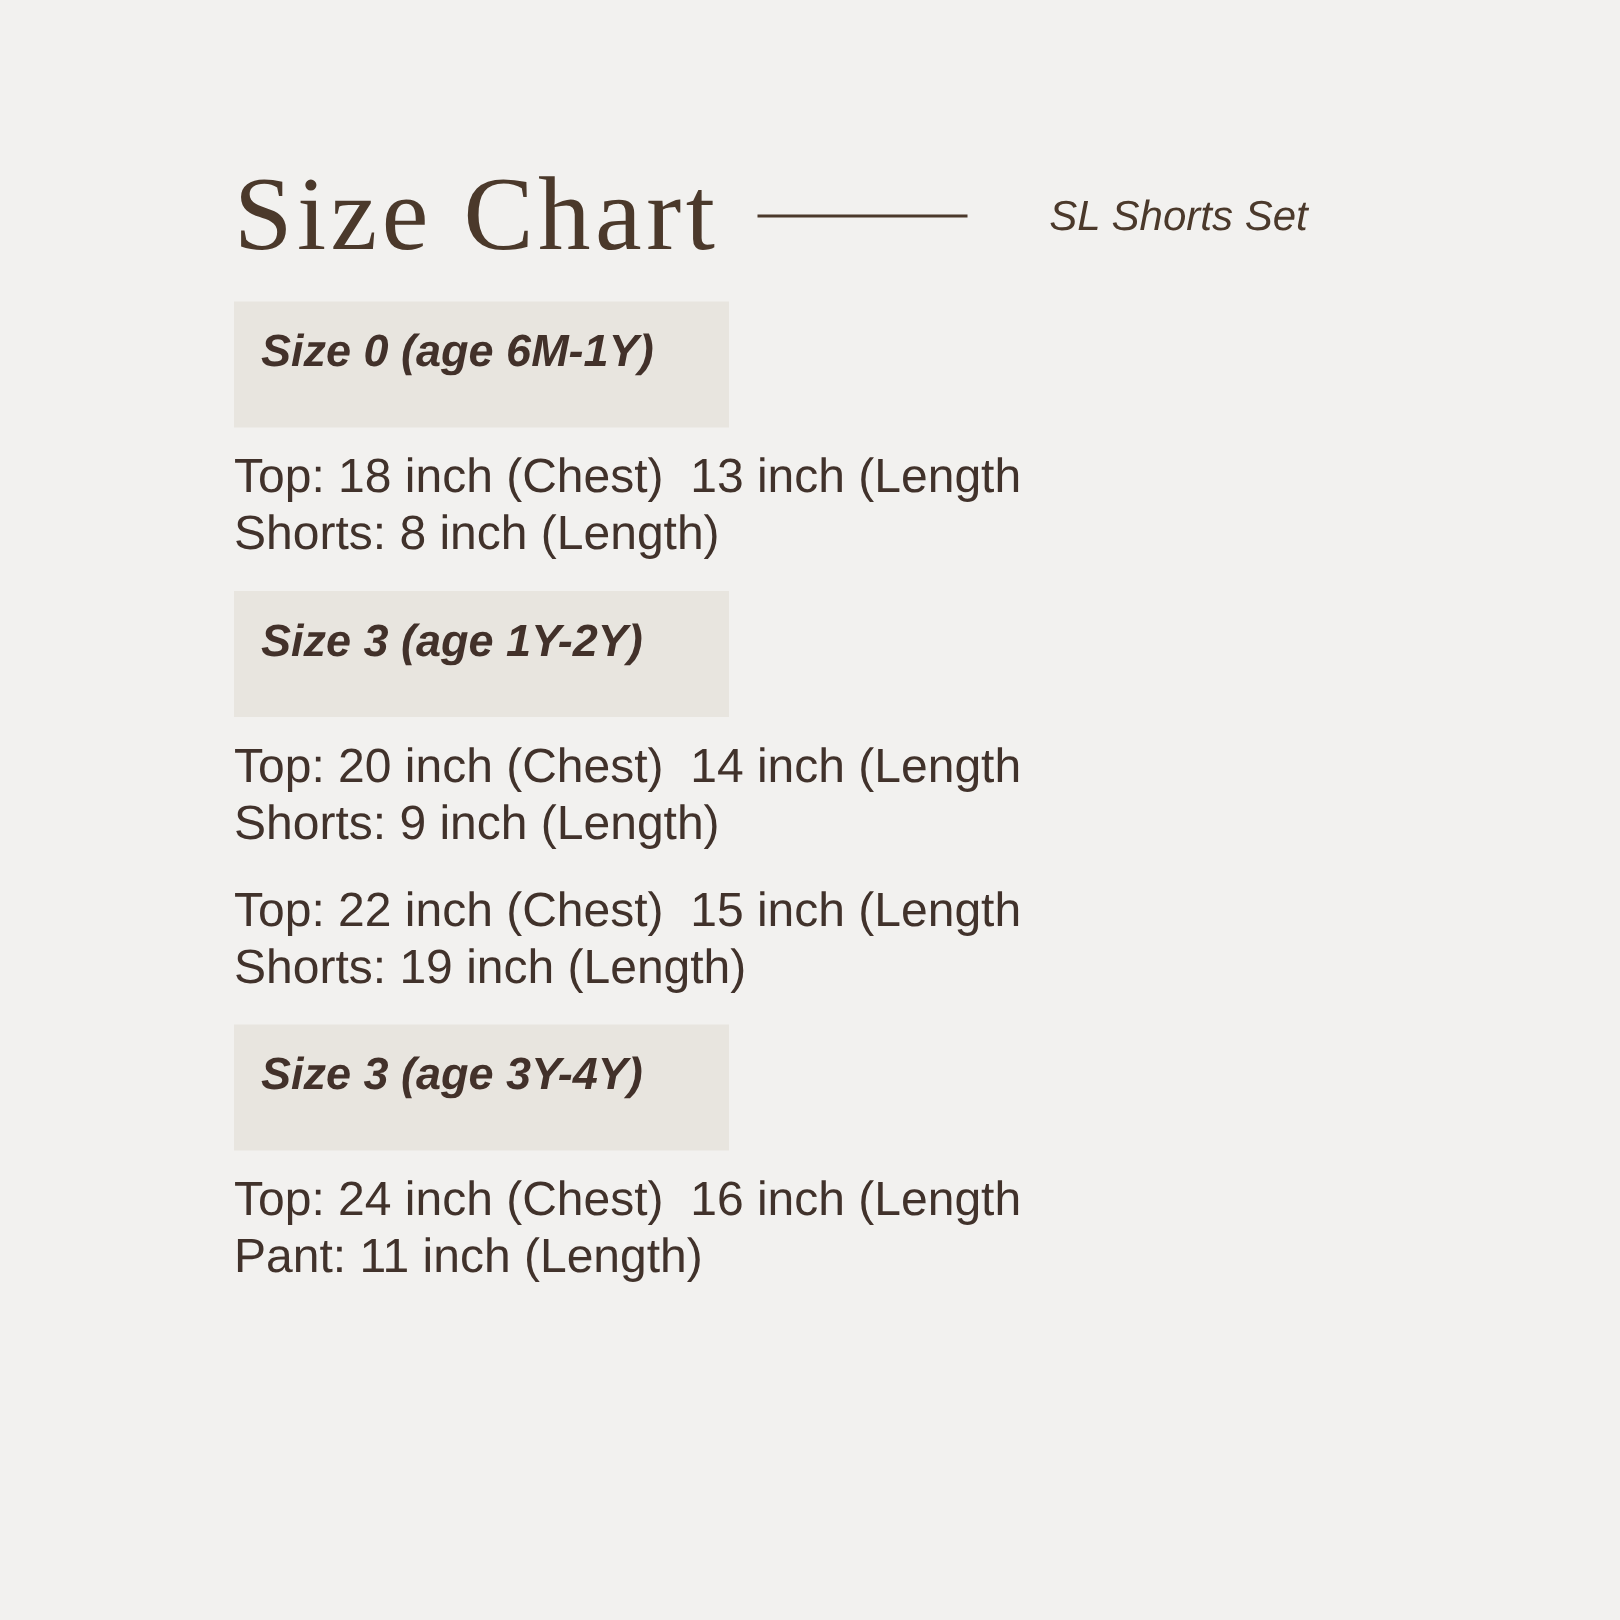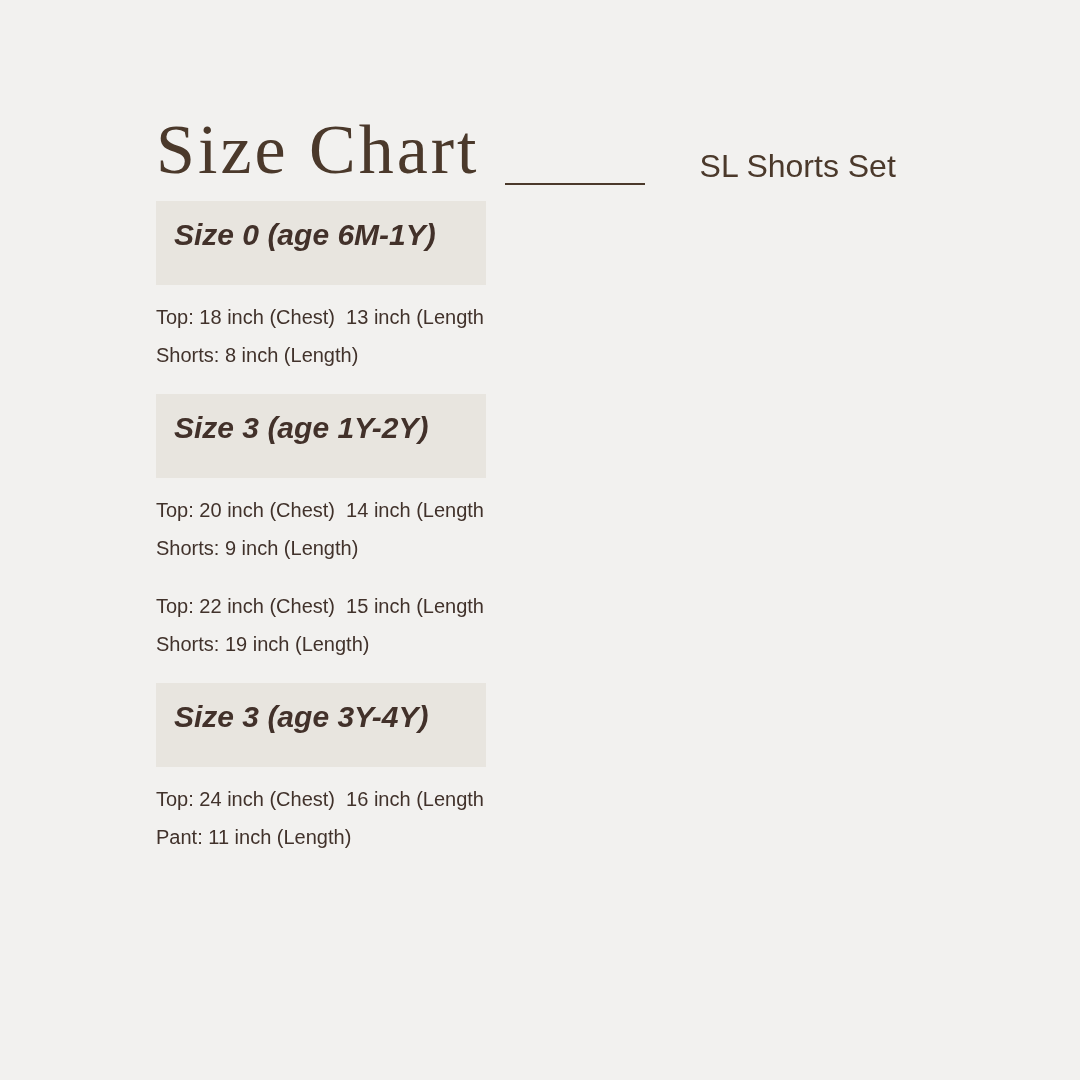--- a/index.html
+++ b/index.html
@@ -15,21 +15,21 @@
     position: relative;
     width: 1080px;
     height: 1080px;
     background: var(--bg);
     padding: 103px 60px 0 156px;
     font-family: "Liberation Sans", sans-serif;
     overflow: hidden;
   }
   .header {
     display: flex;
-    align-items: flex-end;
+    align-items: center;
     height: 82px;
     margin-bottom: 16px;
   }
   .title {
     font-family: "Liberation Serif", serif;
     font-weight: 400;
     font-size: 70px;
     letter-spacing: 3px;
     color: var(--title-color);
     line-height: 1;
@@ -37,41 +37,42 @@
   }
   .divider {
     width: 140px;
     height: 2px;
     background: var(--title-color);
     margin-left: 25px;
     flex: 0 0 auto;
   }
   .product {
     margin-left: 55px;
-    font-size: 32px;
+    font-size: 28px;
+    font-style: italic;
     color: var(--title-color);
     white-space: nowrap;
   }
   .size-section { margin-bottom: 20px; }
   .size-label-box {
     display: inline-block;
     min-width: 330px;
     height: 84px;
     line-height: 68px;
     background: var(--box-bg);
     padding: 0 20px 0 18px;
     margin-bottom: 13px;
     font-size: 30px;
     font-weight: bold;
     font-style: italic;
     color: var(--label-color);
     white-space: nowrap;
   }
   .measure-line {
-    font-size: 20px;
+    font-size: 32px;
     line-height: 38px;
     color: var(--body-color);
     white-space: pre-wrap;
   }
 </style>
 </head>
 <body>
 
 <div class="canvas">
 

